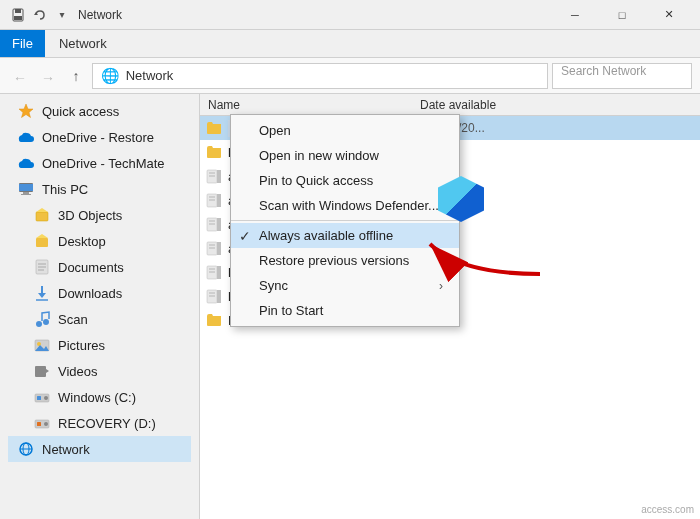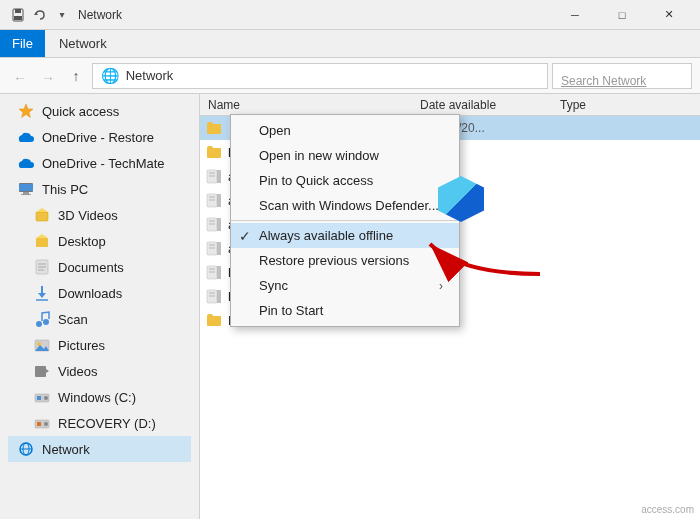--- a/index.html
+++ b/index.html
@@ -73,25 +73,24 @@
       padding: 0 8px;
       font-size: 13px;
       color: #333;
     }
     .address-path-icon { margin-right: 6px; font-size: 15px; }
     .search-box {
       width: 140px; height: 26px;
       border: 1px solid #ccc;
       background: #fff;
       display: flex;
-      align-items: flex-end;
+      align-items: flex-start;
       padding: 0 8px;
       color: #999;
       font-size: 12px;
-      text-decoration: underline;
     }
 
     
     .main {
       display: flex;
       height: calc(519px - 30px - 28px - 36px);
     }
 
     
     .sidebar {
@@ -298,21 +297,21 @@
         </span>
         <span>This PC</span>
       </div>
       <div class="sidebar-item indent1">
         <span class="si-icon icon-folder-3d" style="font-size: 14px; color: rgb(74, 144, 217);">
           <svg width="16" height="16" viewBox="0 0 16 16">
             <rect x="2" y="5" width="12" height="9" rx="1" fill="#f0c040" stroke="#d0a000" stroke-width="0.5"></rect>
             <polygon points="2,5 8,1 14,5" fill="#f8d860"></polygon>
           </svg>
         </span>
-        <span>3D Videos</span>
+        <span>3D Objects</span>
       </div>
       <div class="sidebar-item indent1">
         <span class="si-icon icon-folder" style="font-size: 14px;">
           <svg width="16" height="16" viewBox="0 0 16 16">
             <rect x="2" y="5" width="12" height="9" rx="1" fill="#f0c040"></rect>
             <polygon points="2,5 8,1 14,5" fill="#f8d860"></polygon>
           </svg>
         </span>
         <span>Desktop</span>
       </div>
@@ -396,21 +395,20 @@
         </span>
         <span>Network</span>
       </div>
     </div>
 
   <div class="content">
 
     <div class="file-list-header">
       <span class="col-name">Name</span>
       <span class="col-date">Date available</span>
-      <span class="col-type">Type</span>
     </div>
 
     <div class="file-list" id="file-list-container">
         <div class="file-row highlighted">
           <span class="file-icon">
             <svg width="16" height="14" viewBox="0 0 16 14">
               <path d="M1 3 Q1 1 3 1 L6 1 L7 3 L15 3 Q15 3 15 4 L15 12 Q15 13 14 13 L2 13 Q1 13 1 12Z" fill="#f0c040"></path>
             </svg>
           </span>
           <span class="file-name" style="font-weight: bold; background: rgb(200, 216, 232); padding: 1px 3px;">Kate</span>

